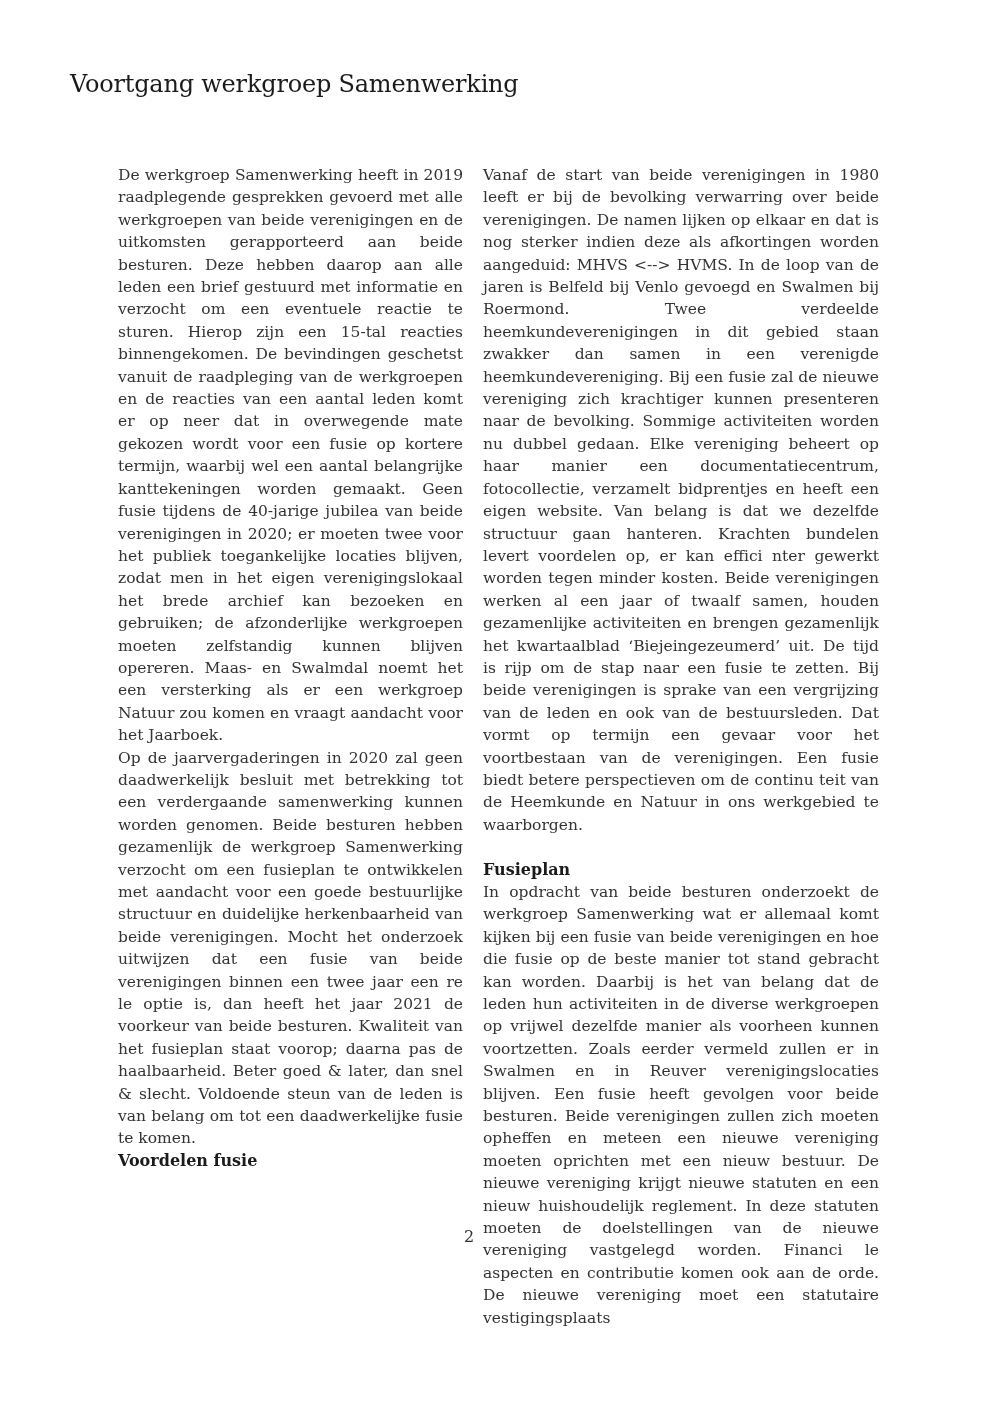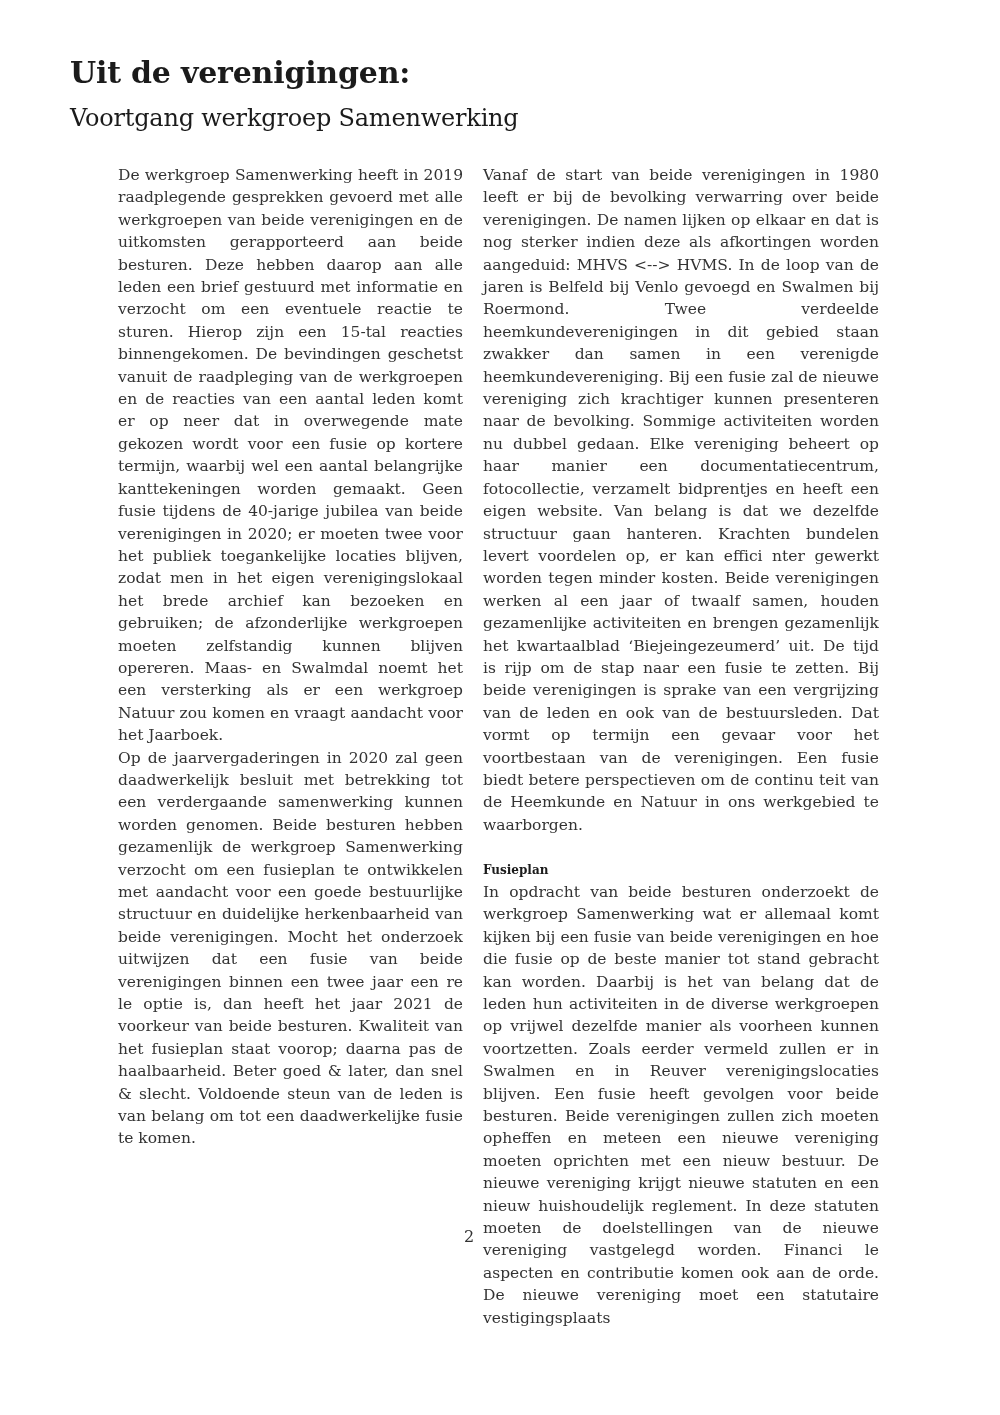--- a/index.html
+++ b/index.html
@@ -45,50 +45,50 @@
     margin: 0;
     font-size: 15.5px;
     line-height: 22.4px;
     text-align: justify;
     color: #333333;
     hyphens: auto;
     -webkit-hyphens: auto;
   }
   .section-heading {
     margin: 0;
-    font-size: 12px;
+    font-size: 16px;
     line-height: 22.4px;
     font-weight: bold;
     color: #1b1b1b;
   }
   .section-heading.with-gap { margin-top: 22.4px; }
   .page-number {
     position: absolute;
     top: 1226px;
     left: 464px;
     font-size: 16px;
     line-height: 22px;
     color: #333333;
   }
 </style>
 </head>
 <body>
 
 <div class="page">
 
   <div class="header">
-    <h1 class="page-title">Uit de verenigingen:</h1>
     <h2 class="article-title">Voortgang werkgroep Samenwerking</h2>
   </div>
 
   <div class="columns">
 
     <div class="col col-left">
       <p class="body-par">De werkgroep Samenwerking heeft in 2019 raadplegende gesprekken gevoerd met alle werkgroepen van beide verenigingen en de uitkomsten gerapporteerd aan beide besturen. Deze hebben daarop aan alle leden een brief gestuurd met informatie en verzocht om een eventuele reactie te sturen. Hierop zijn een 15-tal reacties binnengekomen. De bevindingen geschetst vanuit de raadpleging van de werkgroepen en de reacties van een aantal leden komt er op neer dat in overwegende mate gekozen wordt voor een fusie op kortere termijn, waarbij wel een aantal belangrijke kanttekeningen worden gemaakt. Geen fusie tijdens de 40-jarige jubilea van beide verenigingen in 2020; er moeten twee voor het publiek toegankelijke locaties blijven, zodat men in het eigen verenigingslokaal het brede archief kan bezoeken en gebruiken; de afzonderlijke werkgroepen moeten zelfstandig kunnen blijven opereren. Maas- en Swalmdal noemt het een versterking als er een werkgroep Natuur zou komen en vraagt aandacht voor het Jaarboek.</p>
       <p class="body-par">Op de jaarvergaderingen in 2020 zal geen daadwerkelijk besluit met betrekking tot een verdergaande samenwerking kunnen worden genomen. Beide besturen hebben gezamenlijk de werkgroep Samenwerking verzocht om een fusieplan te ontwikkelen met aandacht voor een goede bestuurlijke structuur en duidelijke herkenbaarheid van beide verenigingen. Mocht het onderzoek uitwijzen dat een fusie van beide verenigingen binnen een twee jaar een re le optie is, dan heeft het jaar 2021 de voorkeur van beide besturen. Kwaliteit van het fusieplan staat voorop; daarna pas de haalbaarheid. Beter goed &amp; later, dan snel &amp; slecht. Voldoende steun van de leden is van belang om tot een daadwerkelijke fusie te komen.</p>
+      <p class="section-heading">Voordelen fusie</p>
     </div>
 
     <div class="col col-right">
       <p class="body-par">Vanaf de start van beide verenigingen in 1980 leeft er bij de bevolking verwarring over beide verenigingen. De namen lijken op elkaar en dat is nog sterker indien deze als afkortingen worden aangeduid: MHVS &lt;--&gt; HVMS. In de loop van de jaren is Belfeld bij Venlo gevoegd en Swalmen bij Roermond. Twee verdeelde heemkundeverenigingen in dit gebied staan zwakker dan samen in een verenigde heemkundevereniging. Bij een fusie zal de nieuwe vereniging zich krachtiger kunnen presenteren naar de bevolking. Sommige activiteiten worden nu dubbel gedaan. Elke vereniging beheert op haar manier een documentatiecentrum, fotocollectie, verzamelt bidprentjes en heeft een eigen website. Van belang is dat we dezelfde structuur gaan hanteren. Krachten bundelen levert voordelen op, er kan effici nter gewerkt worden tegen minder kosten. Beide verenigingen werken al een jaar of twaalf samen, houden gezamenlijke activiteiten en brengen gezamenlijk het kwartaalblad ‘Biejeingezeumerd’ uit. De tijd is rijp om de stap naar een fusie te zetten. Bij beide verenigingen is sprake van een vergrijzing van de leden en ook van de bestuursleden. Dat vormt op termijn een gevaar voor het voortbestaan van de verenigingen. Een fusie biedt betere perspectieven om de continu teit van de Heemkunde en Natuur in ons werkgebied te waarborgen.</p>
       <p class="section-heading with-gap">Fusieplan</p>
       <p class="body-par">In opdracht van beide besturen onderzoekt de werkgroep Samenwerking wat er allemaal komt kijken bij een fusie van beide verenigingen en hoe die fusie op de beste manier tot stand gebracht kan worden. Daarbij is het van belang dat de leden hun activiteiten in de diverse werkgroepen op vrijwel dezelfde manier als voorheen kunnen voortzetten. Zoals eerder vermeld zullen er in Swalmen en in Reuver verenigingslocaties blijven. Een fusie heeft gevolgen voor beide besturen. Beide verenigingen zullen zich moeten opheffen en meteen een nieuwe vereniging moeten oprichten met een nieuw bestuur. De nieuwe vereniging krijgt nieuwe statuten en een nieuw huishoudelijk reglement. In deze statuten moeten de doelstellingen van de nieuwe vereniging vastgelegd worden. Financi le aspecten en contributie komen ook aan de orde. De nieuwe vereniging moet een statutaire vestigingsplaats</p>
     </div>
 
   </div>
 

